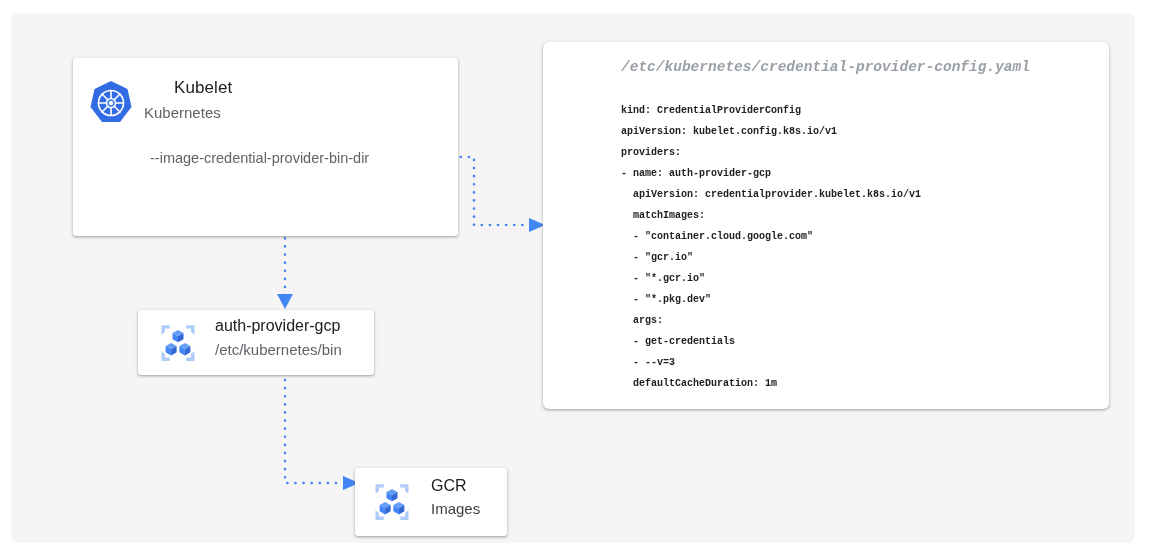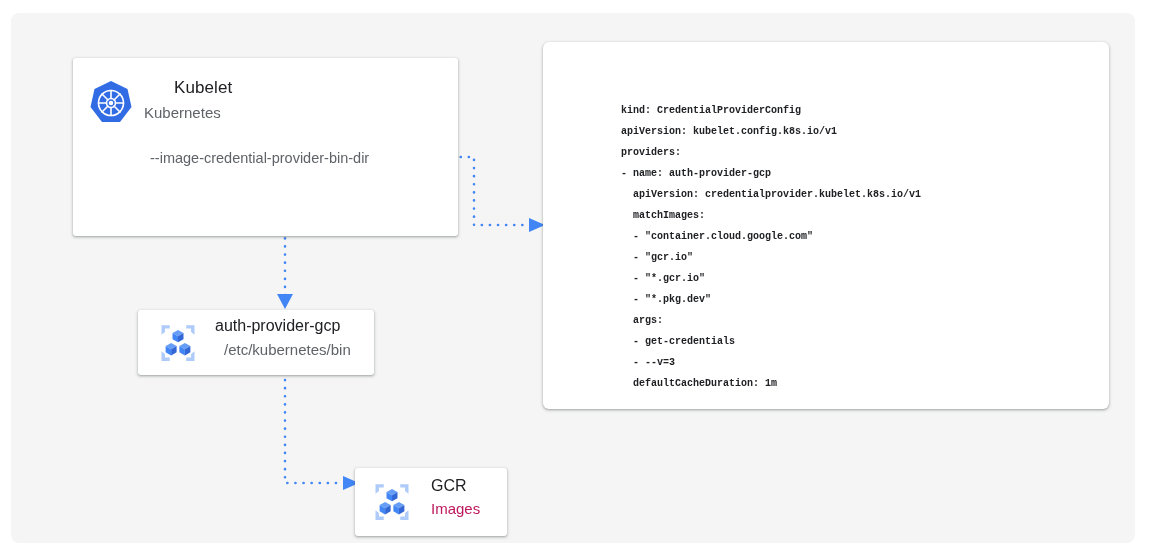--- a/index.html
+++ b/index.html
@@ -92,21 +92,21 @@
   #auth-card .title {
     position: absolute;
     left: 77px;
     top: 7px;
     font-size: 16px;
     color: #202124;
     white-space: nowrap;
   }
   #auth-card .subtitle {
     position: absolute;
-    left: 86px;
+    left: 77px;
     top: 31px;
     font-size: 15px;
     color: #5f6368;
     white-space: nowrap;
   }
 
   
   #gcr-card {
     left: 355px;
     top: 448px;
@@ -127,21 +127,21 @@
     top: 9px;
     font-size: 16px;
     color: #202124;
     white-space: nowrap;
   }
   #gcr-card .subtitle {
     position: absolute;
     left: 76px;
     top: 32px;
     font-size: 15px;
-    color: #be185d;
+    color: #404040;
     white-space: nowrap;
   }
 
   
   #yaml-card {
     left: 543px;
     top: 42px;
     width: 566px;
     height: 367px;
     border-radius: 6px;
@@ -282,20 +282,21 @@
           <polygon points="34,36.5 42,41 42,50 34,45.5" fill="#4285f4"></polygon>
           <polygon points="50,36.5 42,41 42,50 50,45.5" fill="#3367d6"></polygon>
         </g>
       </svg>
     </span>
     <div class="title">GCR</div>
     <div class="subtitle">Images</div>
   </div>
 
   <div class="card" id="yaml-card">
+    <div class="yaml-path">/etc/kubernetes/credential-provider-config.yaml</div>
     <div class="yaml-body">kind: CredentialProviderConfig
 apiVersion: kubelet.config.k8s.io/v1
 providers:
 - name: auth-provider-gcp
   apiVersion: credentialprovider.kubelet.k8s.io/v1
   matchImages:
   - "container.cloud.google.com"
   - "gcr.io"
   - "*.gcr.io"
   - "*.pkg.dev"

